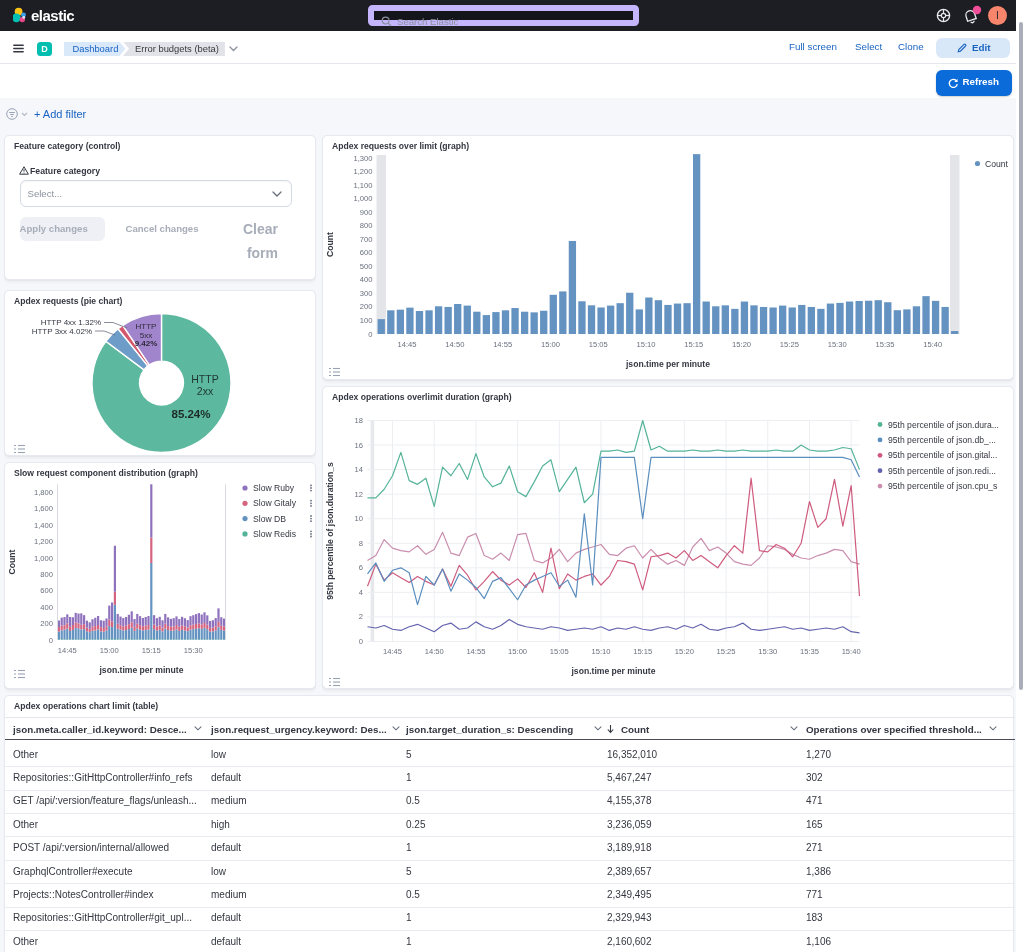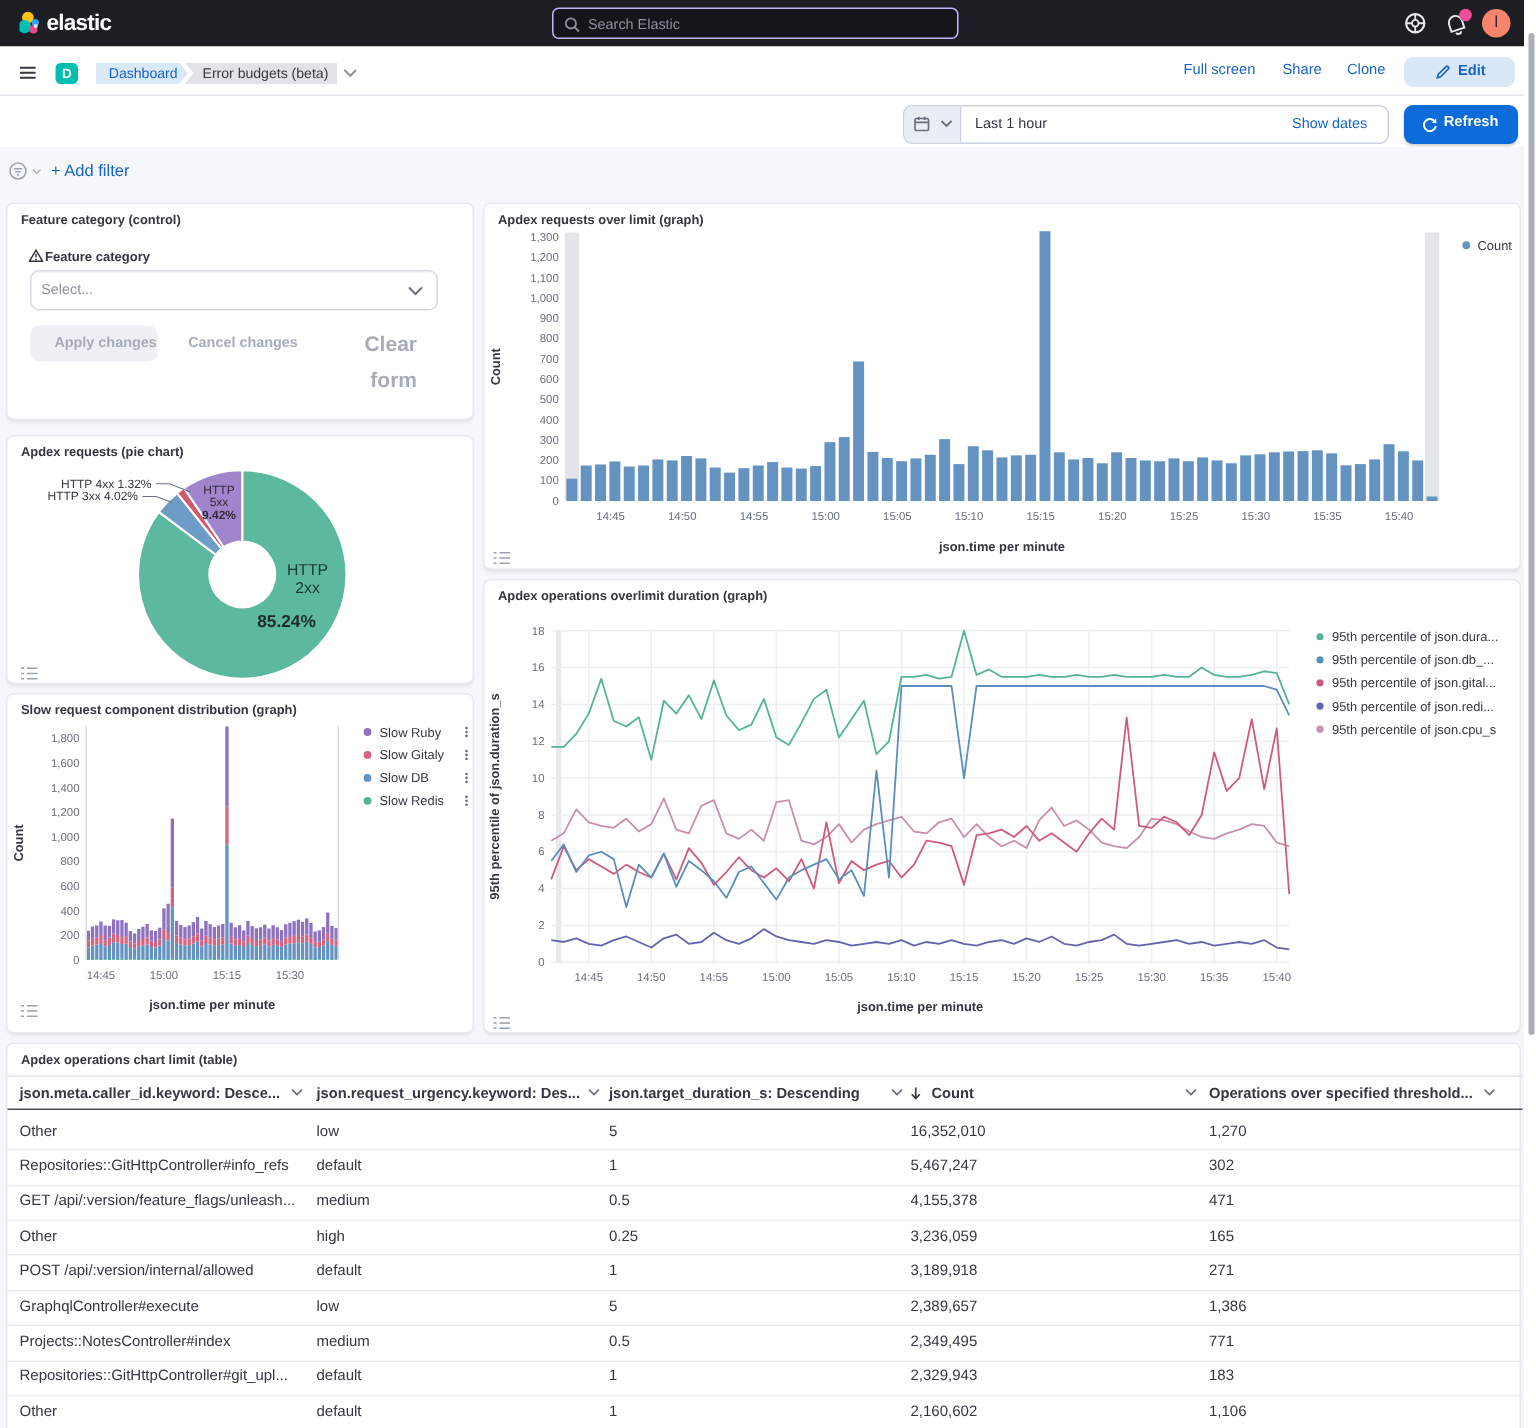--- a/index.html
+++ b/index.html
@@ -14,21 +14,21 @@
 <div id="page">
 <div class="abs" style="left:0;top:0;width:1016px;height:31px;background:#1d1e24">
   <svg class="abs" style="left:13px;top:6.5px" width="14" height="17" viewBox="0 0 14 17">
     <circle cx="5.6" cy="4.7" r="3.9" fill="#fec514"></circle>
     <circle cx="10.5" cy="8" r="2.4" fill="#36a2ef"></circle>
     <circle cx="3.4" cy="10.8" r="4.4" fill="#00bfb3"></circle>
     <circle cx="9.3" cy="12.6" r="2.7" fill="#e9478b"></circle>
     <circle cx="10.8" cy="10.4" r="1.4" fill="#dfe2e8"></circle>
   </svg>
   <div class="abs" style="left:31px;top:7px;font-size:15px;font-weight:bold;color:#fff;letter-spacing:-.5px">elastic</div>
-  <div class="abs" style="left:368px;top:5px;width:271px;height:21px;background:#14151b;border:1px solid #c4b5fd;border-radius:4.5px">
+  <div class="abs" style="left:368px;top:5px;width:271px;height:21px;background:#14151b;border:6px solid #c4b5fd;border-radius:4.5px">
     <svg class="abs" style="left:7px;top:4.5px" width="11" height="11" viewBox="0 0 11 11">
           <circle cx="4.6" cy="4.6" r="3.4" fill="none" stroke="#8a919e" stroke-width="1.2"></circle>
           <line x1="7.2" y1="7.2" x2="10" y2="10" stroke="#8a919e" stroke-width="1.2"></line>
         </svg>
     <div class="abs" style="left:23px;top:4.5px;font-size:9.6px;color:#8a919e">Search Elastic</div>
   </div>
   <svg class="abs" style="left:936px;top:8px" width="15" height="15" viewBox="0 0 15 15">
     <circle cx="7.5" cy="7.5" r="6.1" fill="none" stroke="#e8e9ed" stroke-width="1.4"></circle>
     <circle cx="7.5" cy="7.5" r="2.2" fill="none" stroke="#e8e9ed" stroke-width="1.2"></circle>
     <line x1="7.5" y1="1.4" x2="7.5" y2="5.3" stroke="#e8e9ed" stroke-width="1.2"></line>
@@ -53,45 +53,30 @@
           <line x1="0.8" y1="7.8" x2="10.2" y2="7.8"></line>
         </g>
       </svg>
   <div class="abs" style="left:37px;top:10.5px;width:15px;height:14px;border-radius:3.5px;background:#00beb0;color:#fff;font-size:9px;font-weight:bold;text-align:center;line-height:14px">D</div>
   <div class="abs" style="left:64px;top:10.5px;height:14.5px;background:#d9e9f9;color:#1661c4;font-size:9.4px;line-height:14.5px;padding:0 7px 0 8.5px;clip-path:polygon(0 0, calc(100% - 6px) 0, 100% 50%, calc(100% - 6px) 100%, 0 100%)">Dashboard</div>
   <div class="abs" style="left:123px;top:10.5px;height:14.5px;background:#e2e3e8;color:#36383f;font-size:9.4px;line-height:14.5px;padding:0 6px 0 12px;clip-path:polygon(0 0, 100% 0, 100% 100%, 0 100%, 6px 50%)">Error budgets (beta)</div>
   <svg class="abs" style="left:228.5px;top:15px" width="9" height="6" viewBox="0 0 9 6">
         <path d="M1 1 L4.5 4.5 L8 1" fill="none" stroke="#8b919e" stroke-width="1.3" stroke-linecap="round"></path>
       </svg>
   <div class="abs" style="left:789px;top:10px;font-size:9.8px;color:#1864c0">Full screen</div>
-  <div class="abs" style="left:855px;top:10px;font-size:9.8px;color:#1864c0">Share</div>
+  <div class="abs" style="left:855px;top:10px;font-size:9.8px;color:#1864c0">Select</div>
   <div class="abs" style="left:898px;top:10px;font-size:9.8px;color:#1864c0">Clone</div>
   <div class="abs" style="left:936px;top:6.5px;width:73.5px;height:20px;background:#d9e8f8;border-radius:6px">
     <svg class="abs" style="left:21px;top:5px" width="10" height="10" viewBox="0 0 10 10">
           <path d="M1.2 8.8 L1.8 6.6 L7 1.4 A0.9 0.9 0 0 1 8.3 1.4 L8.6 1.7 A0.9 0.9 0 0 1 8.6 3 L3.4 8.2 Z" fill="none" stroke="#1864c0" stroke-width="1.1"></path>
         </svg>
     <div class="abs" style="left:36px;top:4px;font-size:9.8px;font-weight:bold;color:#1864c0">Edit</div>
   </div>
 </div>
     <div class="abs" style="left:0;top:64px;width:1016px;height:33.5px;background:#fff">
-  <div class="abs" style="left:602px;top:6px;width:323.5px;height:25.5px;border:1px solid #cdd3e0;border-radius:6px;background:#fff">
-    <div class="abs" style="left:0;top:0;width:38px;height:23.5px;background:#e9edf4;border-right:1px solid #cdd3e0;border-radius:5px 0 0 5px">
-      <svg class="abs" style="left:6px;top:6px" width="11" height="11" viewBox="0 0 11 11">
-            <rect x="1" y="2" width="9" height="8" rx="1" fill="none" stroke="#69707d" stroke-width="1.1"></rect>
-            <line x1="1" y1="4.6" x2="10" y2="4.6" stroke="#69707d" stroke-width="1.1"></line>
-            <line x1="3.5" y1="0.8" x2="3.5" y2="3" stroke="#69707d" stroke-width="1.1"></line>
-            <line x1="7.5" y1="0.8" x2="7.5" y2="3" stroke="#69707d" stroke-width="1.1"></line>
-          </svg>
-      <svg class="abs" style="left:24px;top:9px" width="8" height="6" viewBox="0 0 8 6">
-            <path d="M1 1 L4 4 L7 1" fill="none" stroke="#69707d" stroke-width="1.2" stroke-linecap="round"></path>
-          </svg>
-    </div>
-    <div class="abs" style="left:47px;top:6px;font-size:9.6px;color:#343741">Last 1 hour</div>
-    <div class="abs" style="right:13px;top:6px;font-size:9.6px;color:#1864c0">Show dates</div>
-  </div>
   <div class="abs" style="left:935.5px;top:6px;width:76px;height:25.5px;background:#0b6bd8;border-radius:6px;box-shadow:0 1px 2px rgba(0,0,0,.2)">
     <svg class="abs" style="left:12.5px;top:7.5px" width="10.5" height="10.5" viewBox="0 0 11 11">
           <path d="M9.1 3.4 A4.2 4.2 0 1 0 9.7 6.4" fill="none" stroke="#fff" stroke-width="1.4"></path>
           <path d="M9.9 0.9 L10.1 4.3 L6.7 4.1 Z" fill="#fff"></path>
         </svg>
     <div class="abs" style="left:27px;top:6px;font-size:9.8px;font-weight:bold;color:#fff">Refresh</div>
   </div>
 </div>
     <div class="abs" style="left:0;top:97.5px;width:1016px;height:854.5px;background:#f6f7fb"></div>
 <svg class="abs" style="left:6px;top:108px" width="12" height="12" viewBox="0 0 12 12">
@@ -111,21 +96,21 @@
         <line x1="5" y1="3.2" x2="5" y2="5.6" stroke="#343741" stroke-width="1"></line>
         <circle cx="5" cy="7" r="0.6" fill="#343741"></circle>
       </svg>
   <div class="abs" style="left:25px;top:30.5px;font-size:8.7px;font-weight:bold;color:#343741">Feature category</div>
   <div class="abs" style="left:14.5px;top:44.5px;width:272px;height:26.5px;border:1px solid #d5dae4;border-radius:6px;background:#fff;box-shadow:inset 0 1px 1px rgba(100,110,130,.06)">
     <div class="abs" style="left:7px;top:7px;font-size:9.6px;color:#8a919e">Select...</div>
     <svg class="abs" style="right:9px;top:10px" width="10" height="7" viewBox="0 0 10 7">
           <path d="M1 1 L5 5 L9 1" fill="none" stroke="#69707d" stroke-width="1.3" stroke-linecap="round"></path>
         </svg>
   </div>
-  <div class="abs" style="left:14.5px;top:81.5px;width:85px;height:24px;background:#eef0f5;border-radius:6px;text-align:right;line-height:24px;font-size:9.6px;font-weight:bold;color:#a7adb8">Apply changes</div>
+  <div class="abs" style="left:14.5px;top:81.5px;width:85px;height:24px;background:#eef0f5;border-radius:6px;text-align:left;line-height:24px;font-size:9.6px;font-weight:bold;color:#a7adb8">Apply changes</div>
   <div class="abs" style="left:116px;top:81.5px;width:82px;height:24px;text-align:center;line-height:24px;font-size:9.6px;font-weight:bold;color:#a7adb8">Cancel changes</div>
   <div class="abs" style="left:217px;top:81.5px;width:56px;height:24px;text-align:right;line-height:24px;font-size:14px;font-weight:bold;color:#a7adb8">Clear form</div>
 </div>
     <div class="panel" style="left:322px;top:134.5px;width:692px;height:245px">
   <div class="ptitle">Apdex requests over limit (graph)</div>
   <svg width="692" height="245" viewBox="0 0 692 245" style="position:absolute;left:0;top:0">
         <rect x="53.5" y="19.0" width="9.56" height="179.0" fill="#e4e5e8"></rect>
         <rect x="626.94" y="19.0" width="9.56" height="179.0" fill="#e4e5e8"></rect>
         <rect x="54.60" y="183.12" width="7.3" height="14.88" fill="#6593c1"></rect>
         <rect x="64.16" y="174.33" width="7.3" height="23.67" fill="#6593c1"></rect>

